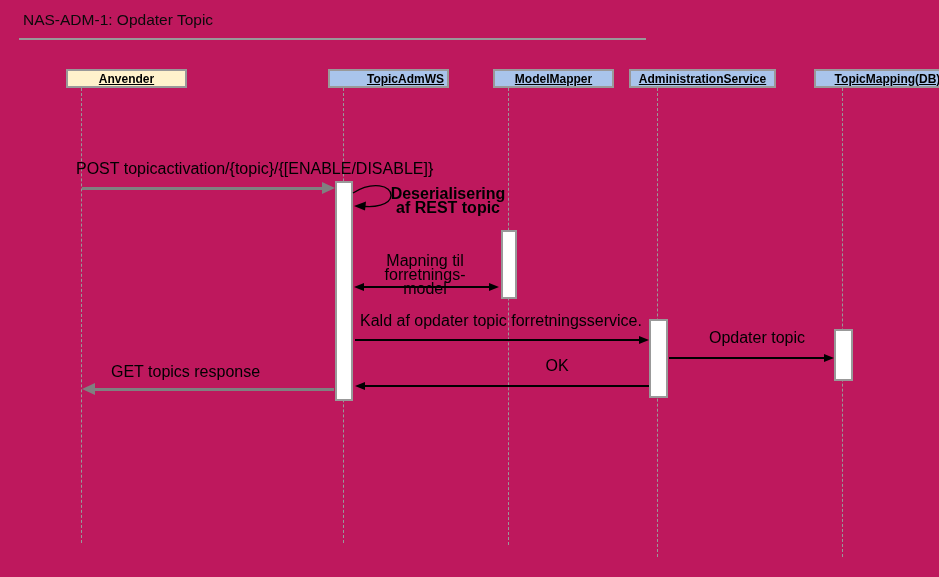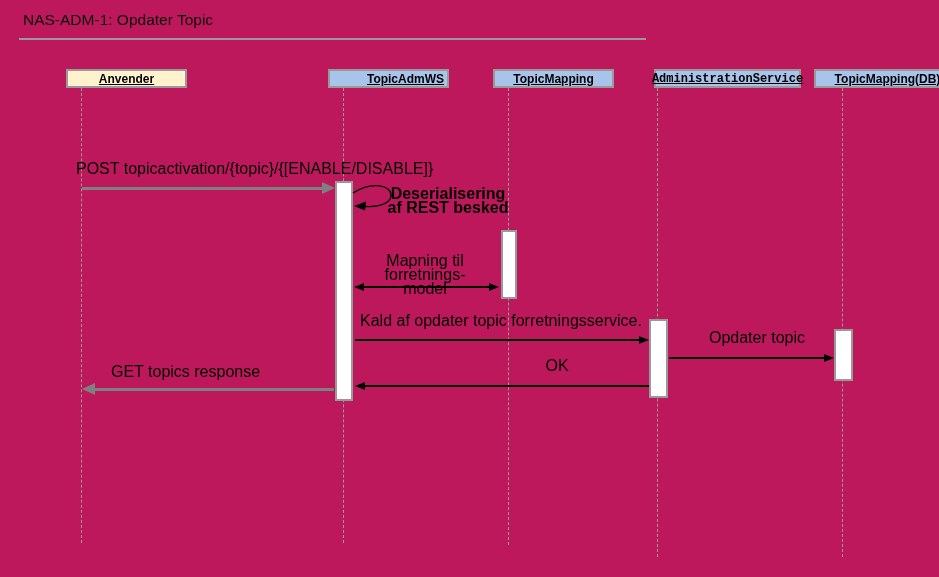--- a/index.html
+++ b/index.html
@@ -45,44 +45,44 @@
   <div class="abs lifeline" style="left:657.2px;height:469px;"></div>
   <div class="abs lifeline" style="left:842.2px;height:469px;"></div>
 
   <div class="abs head-box actor" style="left:22px;width:121px;">
     <span>Anvender</span>
   </div>
   <div class="abs head-box comp" style="left:284px;width:121px;padding-left:34px;">
     <span>TopicAdmWS</span>
   </div>
   <div class="abs head-box comp" style="left:449px;width:121px;">
-    <span>TopicMapping</span>
+    <span>ModelMapper</span>
   </div>
-  <div class="abs head-box comp" style="left:610px;width:147px;font-family:Liberation Mono, monospace;">
+  <div class="abs head-box comp" style="left:585px;width:147px;">
     <span>AdministrationService</span>
   </div>
   <div class="abs head-box comp" style="left:770px;width:147px;">
     <span>TopicMapping(DB)</span>
   </div>
 
   <div class="abs activation" style="left:335px;top:181px;width:18px;height:220px;"></div>
   <div class="abs activation" style="left:501px;top:230px;width:16px;height:69px;"></div>
   <div class="abs activation" style="left:649px;top:319px;width:19px;height:79px;"></div>
   <div class="abs activation" style="left:834px;top:329px;width:19px;height:52px;"></div>
 
   <div class="abs msg-label" style="left:76px;top:162px;">POST topicactivation/{topic}/{[ENABLE/DISABLE]}</div>
   <div class="abs gray-line" style="left:82px;top:187px;width:240px;"></div>
   <div class="abs tri tri-right-gray" style="left:322px;top:181.5px;"></div>
 
   <svg class="abs" style="left:352px;top:184px;" width="44" height="30">
     <path d="M 1 9 C 20 -3, 40 1, 39 12 C 38 21, 22 24, 9 22" stroke="#000" stroke-width="1.4" fill="none"></path>
     <polygon points="2,22 14,17.5 13,26.5" fill="#000"></polygon>
   </svg>
   <div class="abs msg-label pre bold center" style="left:383px;top:187px;width:130px;">Deserialisering
-af REST besked</div>
+af REST topic</div>
 
   <div class="abs msg-label pre center" style="left:357px;top:254px;width:136px;">Mapning til forretnings-
 model</div>
   <div class="abs black-line" style="left:360px;top:286px;width:134px;"></div>
   <div class="abs tri tri-left-black" style="left:354px;top:282.5px;"></div>
   <div class="abs tri tri-right-black" style="left:489px;top:282.5px;"></div>
 
   <div class="abs msg-label center" style="left:353px;top:314px;width:296px;">Kald af opdater topic forretningsservice.</div>
   <div class="abs black-line" style="left:355px;top:339px;width:285px;"></div>
   <div class="abs tri tri-right-black" style="left:639px;top:335.5px;"></div>

